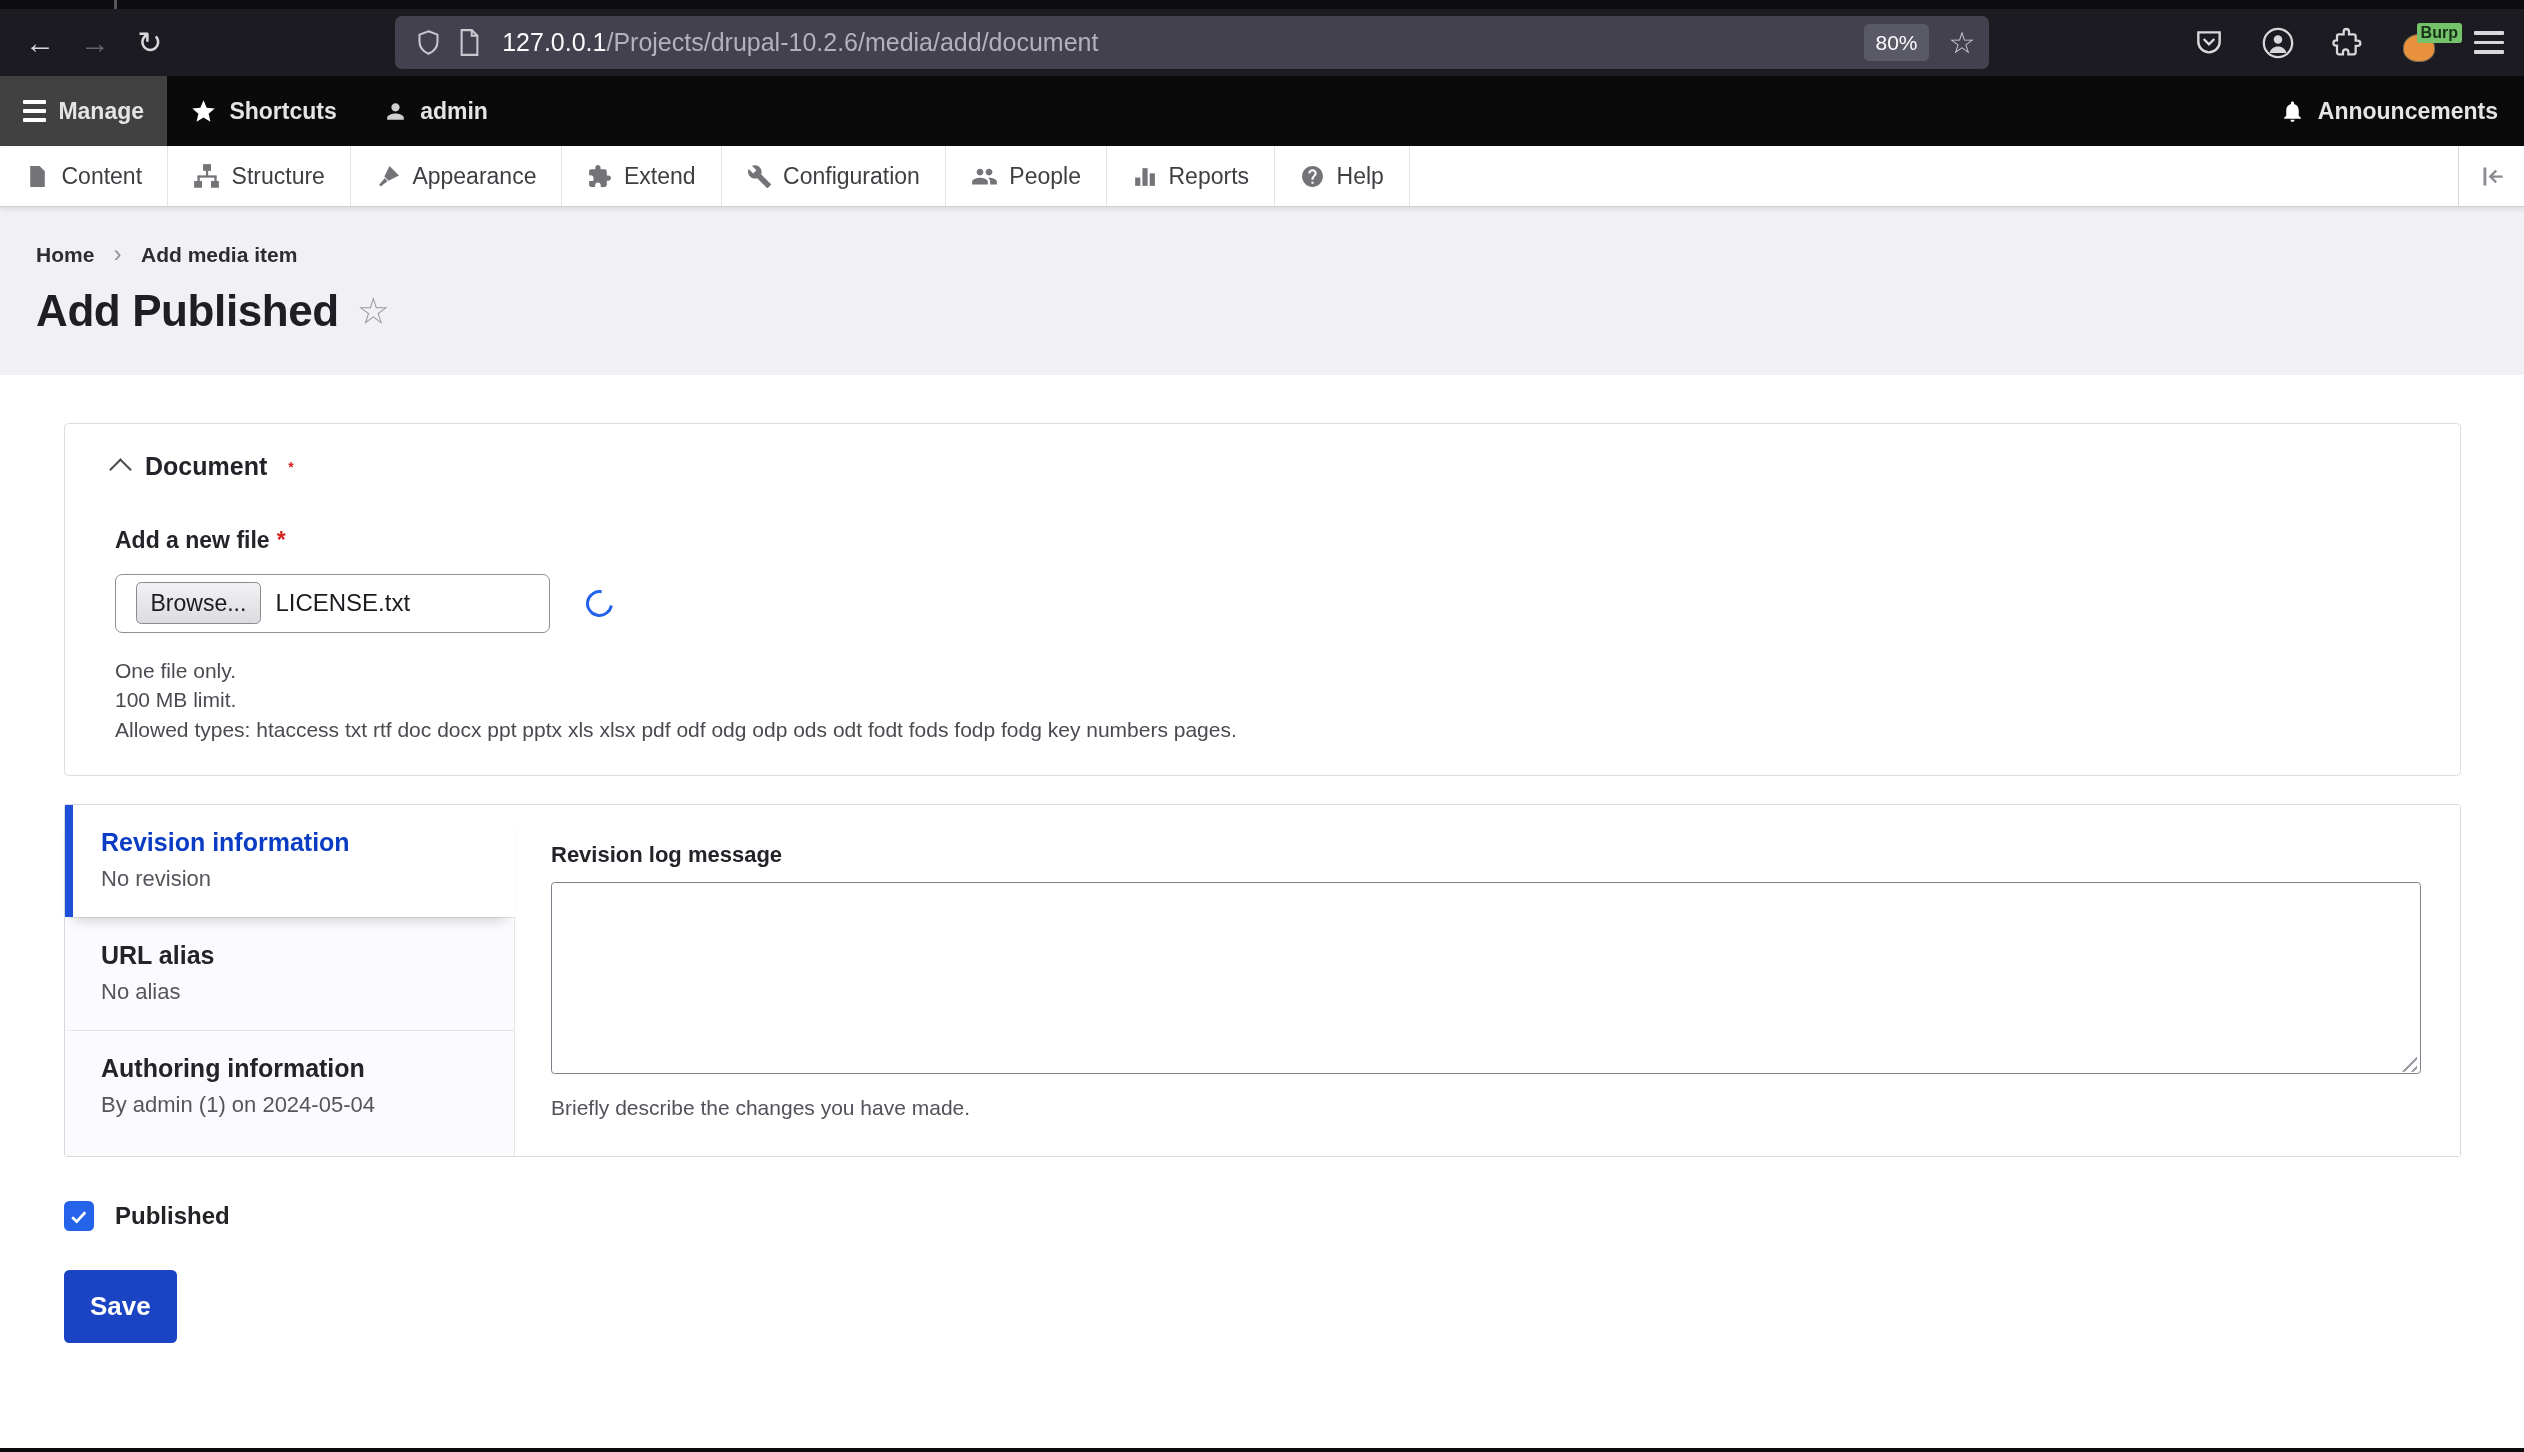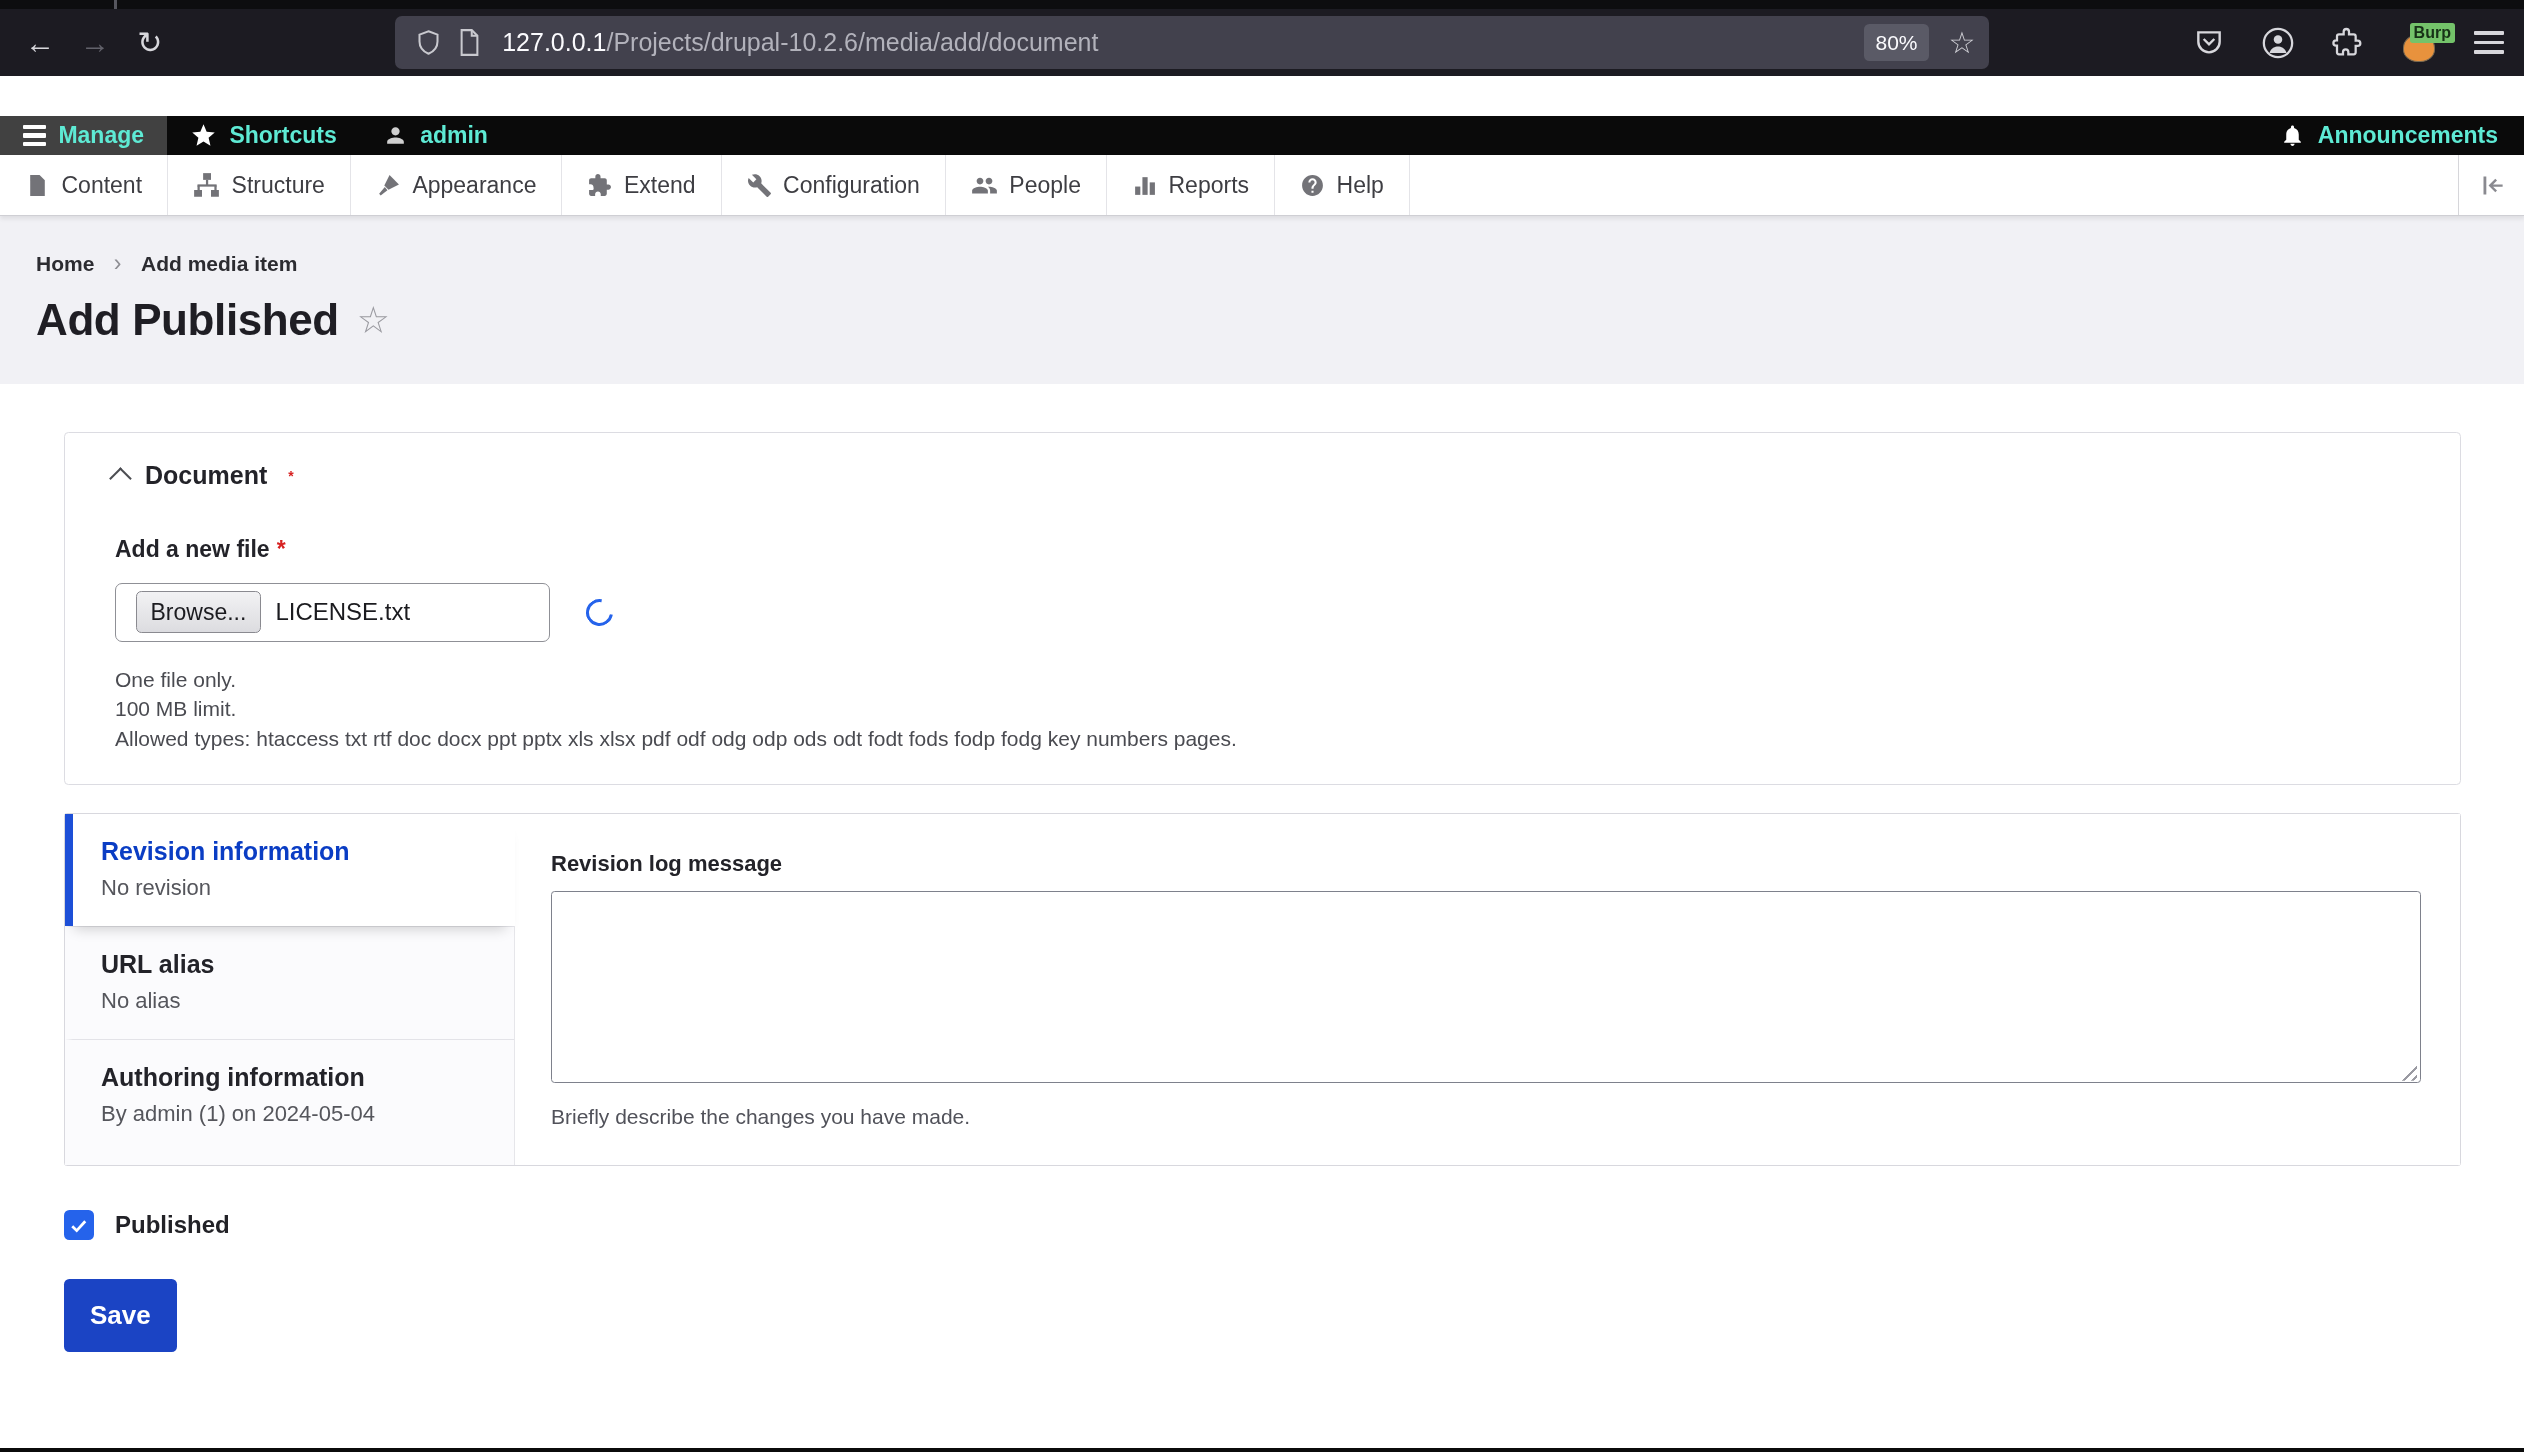--- a/index.html
+++ b/index.html
@@ -20,26 +20,26 @@
   .url-domain { color:#fbfbfe; }
   .url-path { color:#b2b2bb; }
   .zoom-badge { background:#5a5a66; color:#fbfbfe; font-size:21px; border-radius:5.3px;
     padding:6.2px 11.5px; margin-right:19.5px; }
   .bookmark-star { font-size:30px; color:#d0d0d6; }
   .chrome-right { margin-left:auto; display:flex; align-items:center; gap:36px; }
   .chrome-icon { color:#d7d7dc; display:flex; align-items:center; }
   .burp { position:relative; width:39px; height:39px; }
   .burp-face { position:absolute; left:3.6px; bottom:0; width:32px; height:28px; background:#e8923d;
     border-radius:50% 50% 45% 45%; border:1.8px solid #7a6a52; }
-  .burp-label { position:absolute; top:0; left:11px; background:#74c36a; color:#173117;
+  .burp-label { position:absolute; top:0; left:18px; background:#74c36a; color:#173117;
     font-size:16px; font-weight:bold; line-height:1.15; padding:0.9px 3.6px; border-radius:2.7px; }
   .menu-bars div { width:30px; height:3.6px; background:#d7d7dc; margin:6.2px 0; border-radius:0.9px; }
 
   
-  .topbar { height:39px; background:#0a0a0a; display:flex; align-items:stretch; color:#5eead4;margin-top:40px; }
+  .topbar { height:70px; background:#0a0a0a; display:flex; align-items:stretch; color:#e5e5e5; }
   .topbar-item { display:flex; align-items:center; gap:12.4px; padding:0 23px; font-size:23px; font-weight:bold; }
   .topbar-item.active { background:#414141; }
   .burger div { width:23px; height:4.4px; background:#fff; margin:4.4px 0; border-radius:0.9px; }
   .topbar-right { margin-left:auto; display:flex; align-items:center; gap:12.4px; padding-right:27px;
     font-size:23px; font-weight:bold; }
 
   
   .toolbar2 { height:61px; background:#fff; display:flex; align-items:stretch; position:relative;
     border-bottom:0.9px solid #cfcfd4; box-shadow:0 2.7px 4.4px rgba(0,0,0,.08); }
   .tb-item { display:flex; align-items:center; gap:11.5px; padding:0 25px; font-size:23px; color:#3e3e43;

